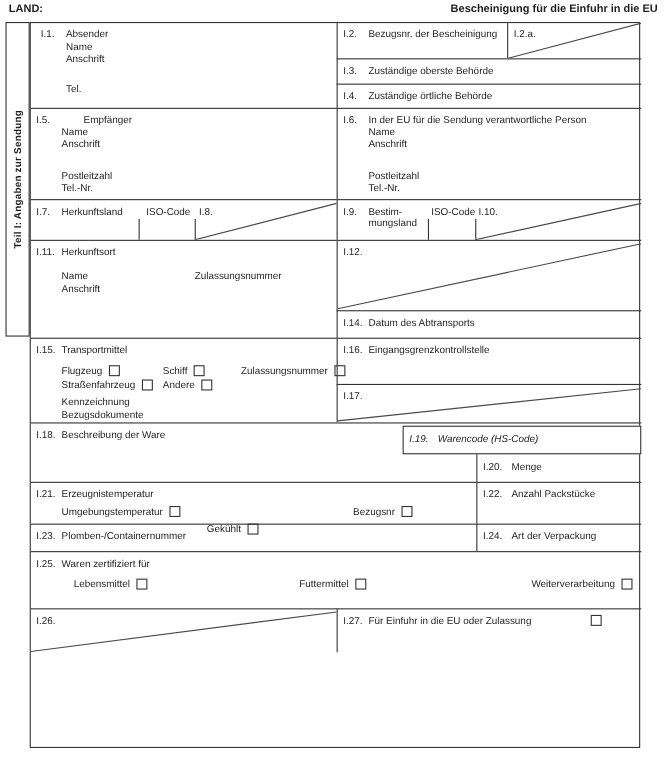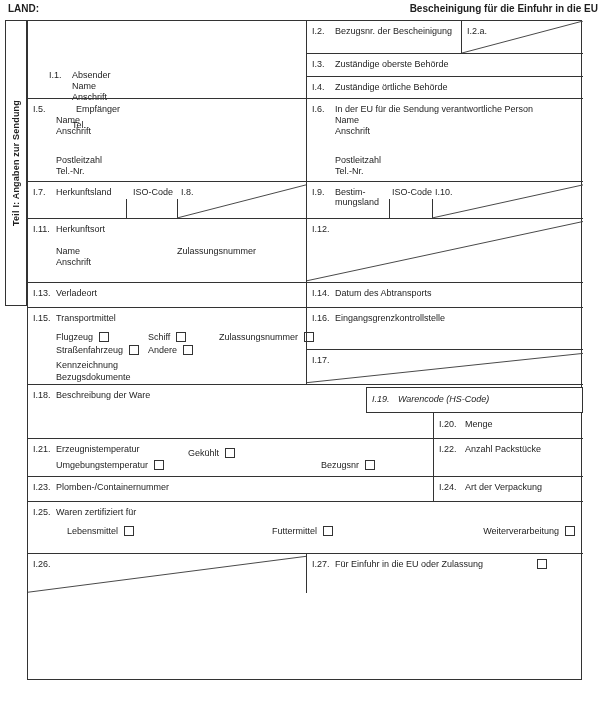--- a/index.html
+++ b/index.html
@@ -47,21 +47,21 @@
 
 <div class="hdr hdr-left">LAND:</div>
 <div class="hdr hdr-right">Bescheinigung für die Einfuhr in die EU</div>
 
 <div class="sidebar">
   <span>Teil I: Angaben zur Sendung</span>
 </div>
 
 <div class="fields">
 
-  <div class="cell" style="left:16px;top:0;width:278px;height:77px;margin-top:44px;">
+  <div class="cell" style="left:4px;top:0;width:278px;height:77px;">
     <span class="t num" style="left:5px;top:5px;">I.1.</span>
     <span class="t" style="left:28px;top:5px;">Absender</span>
     <span class="t" style="left:28px;top:16px;">Name</span>
     <span class="t" style="left:28px;top:27px;">Anschrift</span>
     <span class="t" style="left:28px;top:55px;">Tel.</span>
   </div>
 
   <div class="cell bl" style="left:278px;top:0;width:155px;height:32px;">
     <span class="t num" style="left:5px;top:5px;">I.2.</span>
     <span class="t" style="left:28px;top:5px;">Bezugsnr. der Bescheinigung</span>
@@ -134,24 +134,20 @@
     <span class="t" style="left:28px;top:38px;">Anschrift</span>
   </div>
 
   <div class="cell bl bt" style="left:278px;top:197px;width:277px;height:64px;">
     <span class="t num" style="left:5px;top:5px;">I.12.</span>
     <svg class="diag" style="left:0;top:0;width:100%;height:100%;" viewBox="0 0 100 100" preserveAspectRatio="none">
         <line x1="0" y1="98" x2="100" y2="4"></line>
       </svg>
   </div>
 
-  <div class="cell bt" style="left:0;top:261px;width:278px;height:25px;">
-    <span class="t num" style="left:5px;top:5px;">I.13.</span>
-    <span class="t" style="left:28px;top:5px;">Verladeort</span>
-  </div>
 
   <div class="cell bl bt" style="left:278px;top:261px;width:277px;height:25px;">
     <span class="t num" style="left:5px;top:5px;">I.14.</span>
     <span class="t" style="left:28px;top:5px;">Datum des Abtransports</span>
   </div>
 
   <div class="cell bt" style="left:0;top:286px;width:278px;height:77px;">
     <span class="t num" style="left:5px;top:5px;">I.15.</span>
     <span class="t" style="left:28px;top:5px;">Transportmittel</span>
     <div class="cbg" style="left:28px;top:24px;">
@@ -205,21 +201,21 @@
     <span class="t" style="left:31px;top:6px;">Menge</span>
   </div>
 
   <div class="cell bt" style="left:0;top:417px;width:405px;height:38px;">
     <span class="t num" style="left:5px;top:5px;">I.21.</span>
     <span class="t" style="left:28px;top:5px;">Erzeugnistemperatur</span>
     <div class="cbg" style="left:28px;top:21px;">
       <span>Umgebungstemperatur</span>
       <span class="cb"></span>
     </div>
-    <div class="cbg" style="left:160px;top:9px;">
+    <div class="cbg" style="left:160px;top:37px;">
       <span>Gekühlt</span>
       <span class="cb"></span>
     </div>
     <div class="cbg" style="left:293px;top:21px;">
       <span>Bezugsnr</span>
       <span class="cb"></span>
     </div>
   </div>
 
   <div class="cell bl bt" style="left:405px;top:417px;width:150px;height:38px;">

